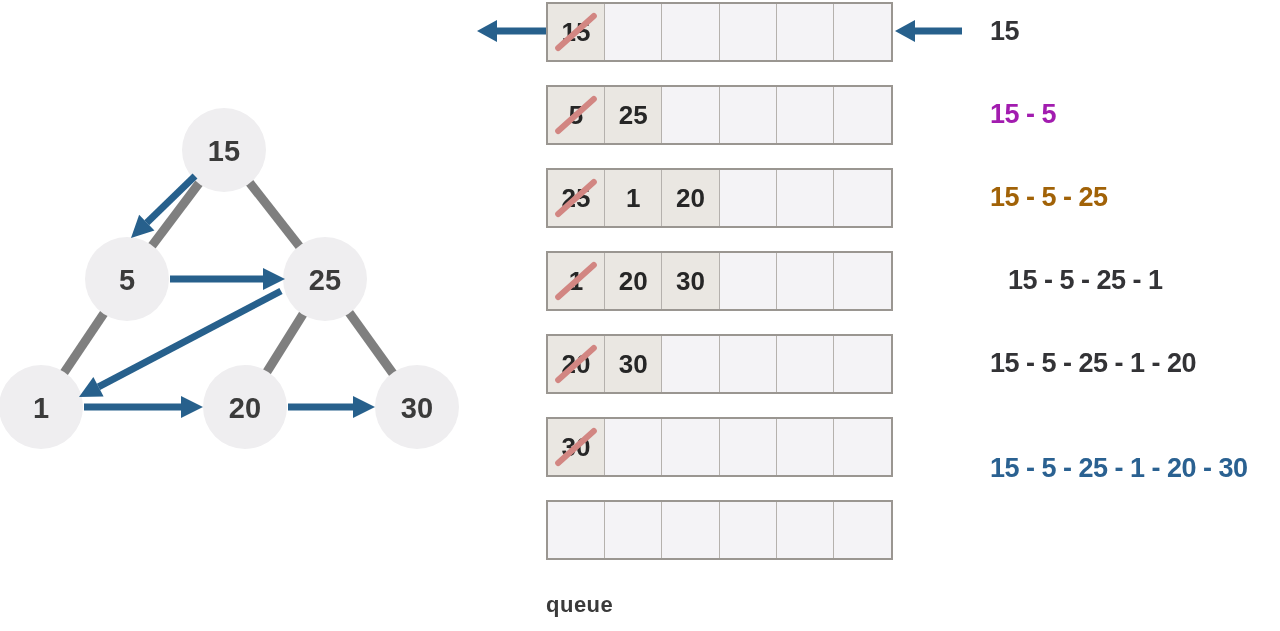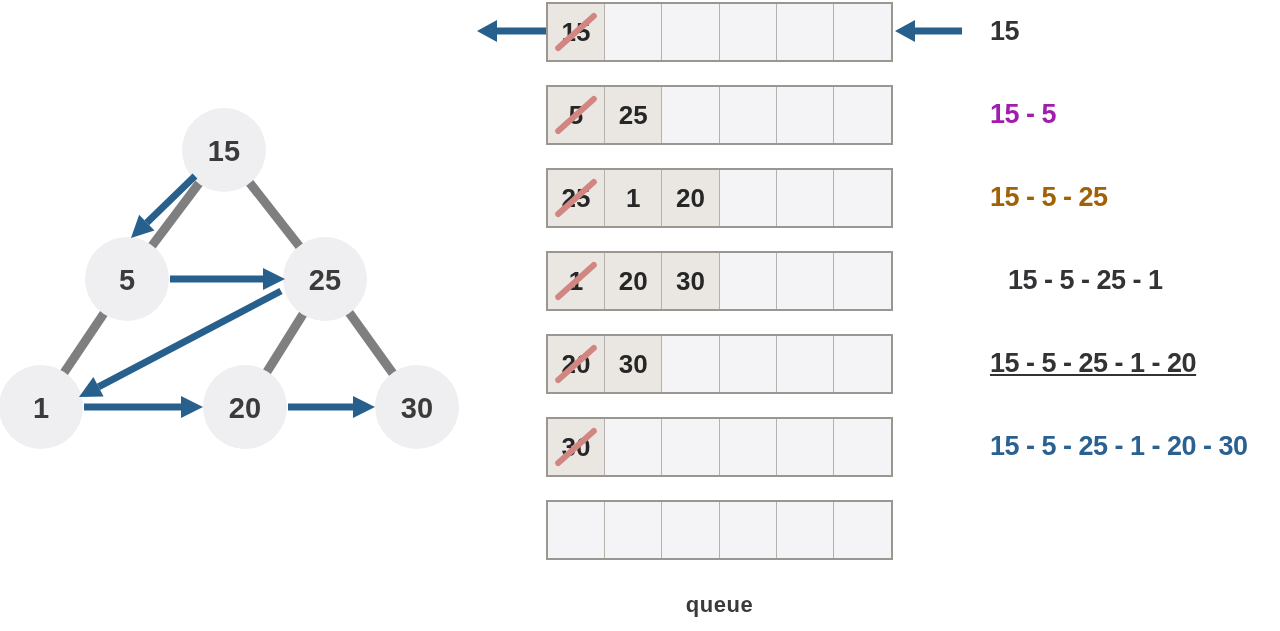--- a/index.html
+++ b/index.html
@@ -28,21 +28,21 @@
 
   
   .tlabel {
     position:absolute; left:990px; height:32px; line-height:32px;
     font-size:27px; font-weight:700; letter-spacing:-0.5px; white-space:nowrap;
   }
 
   
   .caption {
     position:absolute; left:546px; width:347px; top:592px;
-    text-align:center; font-size:22px; font-weight:700;
+    font-size:22px; font-weight:700;
     letter-spacing:0.5px; color:#3a3a3a;
   }
 
   svg text { font-family:"Liberation Sans", sans-serif; }
 </style>
 </head>
 <body>
 
 <div class="canvas">
   <svg id="scene-svg" width="1280" height="631" viewBox="0 0 1280 631" style="position:absolute;left:0;top:0;">
@@ -178,17 +178,17 @@
         <div class="qcell"></div>
         <div class="qcell"></div>
         <div class="qcell"></div>
       </div>
     </div>
   <div id="labels">
       <div class="tlabel" style="top: 15px; color: rgb(51, 51, 54);">15</div>
       <div class="tlabel" style="top: 98px; color: #a21caf;">15 - 5</div>
       <div class="tlabel" style="top: 181px; color: #a16207;">15 - 5 - 25</div>
       <div class="tlabel" style="top: 264px; color: rgb(51, 51, 54); margin-left: 18px;">15 - 5 - 25 - 1</div>
-      <div class="tlabel" style="top: 347px; color: rgb(51, 51, 54); text-decoration: underline;">15 - 5 - 25 - 1 - 20</div>
-      <div class="tlabel" style="top: 430px; color: rgb(42, 97, 145);">15 - 5 - 25 - 1 - 20 - 30</div>
+      <div class="tlabel" style="top: 347px; color: rgb(51, 51, 54);">15 - 5 - 25 - 1 - 20</div>
+      <div class="tlabel" style="top: 452px; color: rgb(42, 97, 145);">15 - 5 - 25 - 1 - 20 - 30</div>
     </div>
   <div class="caption" style="color: rgb(58, 58, 58);">queue</div>
 </div>
 
 </body></html>

